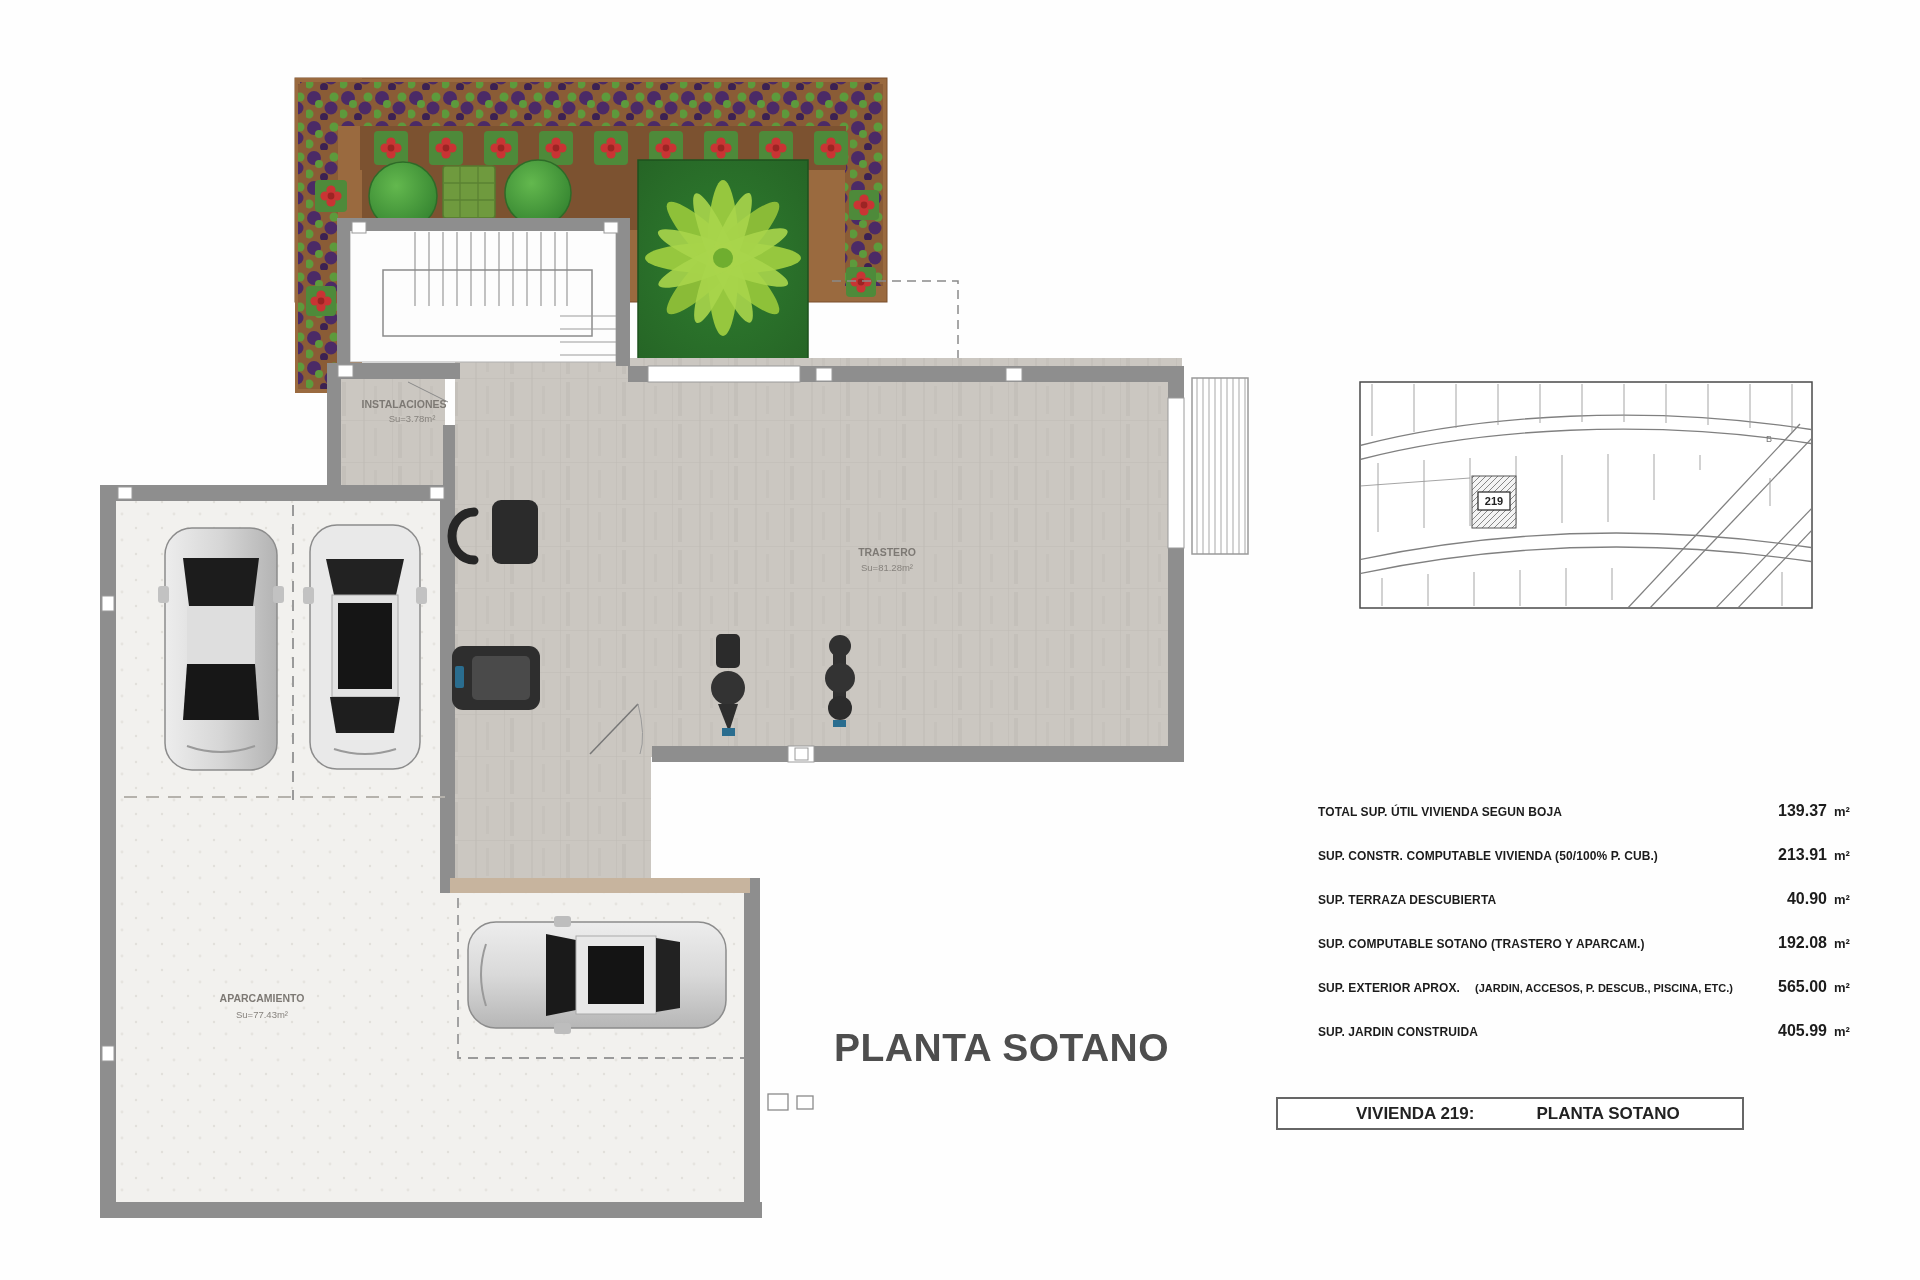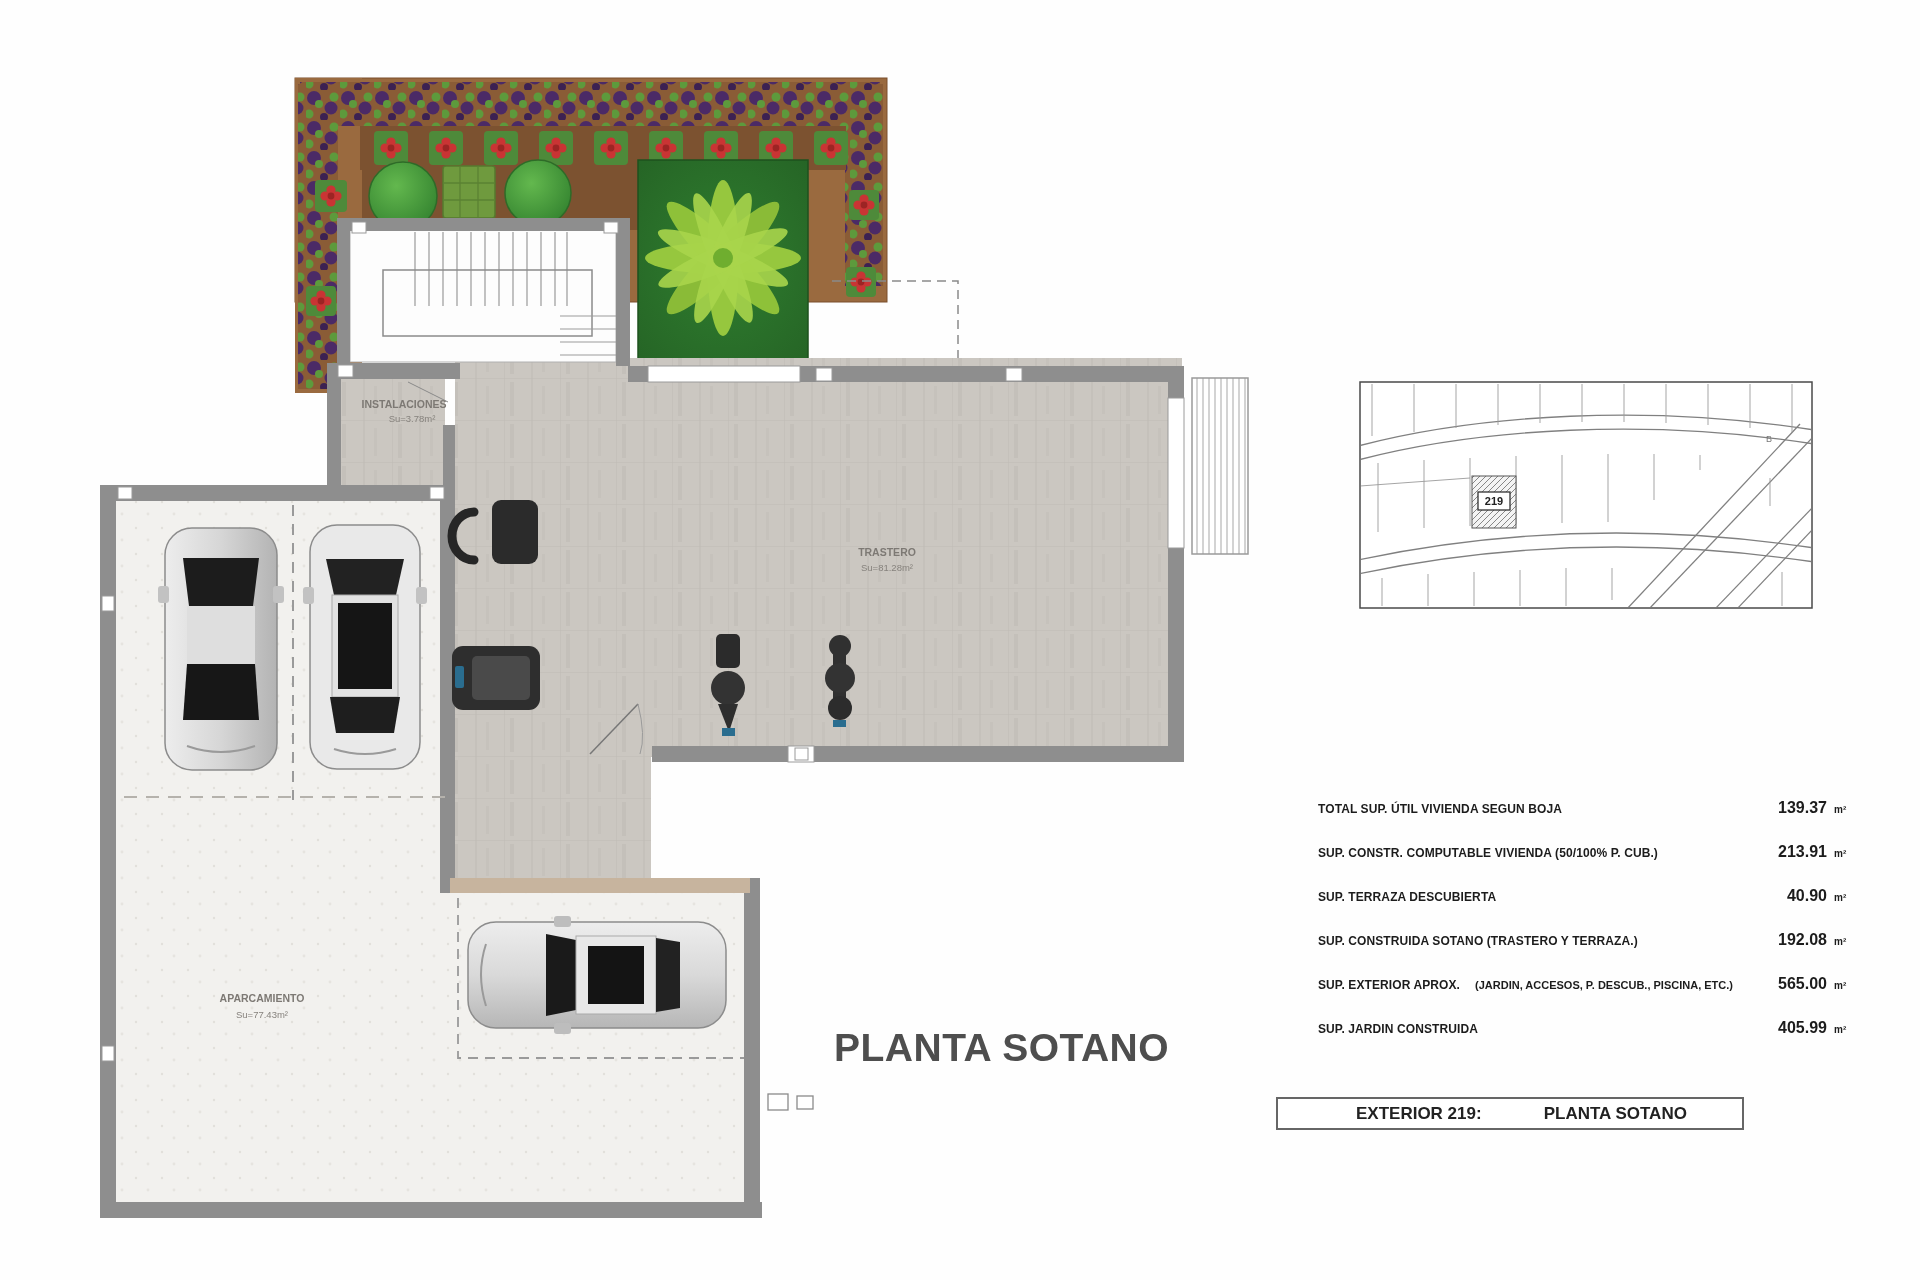--- a/index.html
+++ b/index.html
@@ -6,21 +6,21 @@
   .sheet{position:relative;width:1920px;height:1280px;background:#fefefe;overflow:hidden;
          font-family:"Liberation Sans", sans-serif;}
   .plan-svg{position:absolute;left:0;top:0;}
   
   .areas-table{position:absolute;left:1318px;top:780px;width:540px;}
   .areas-row{display:flex;align-items:baseline;height:44px;color:#1c1c1c;}
   .areas-label{font-size:12px;font-weight:700;letter-spacing:.1px;white-space:nowrap;}
   .areas-note{font-size:11px;font-weight:700;margin-left:15px;white-space:nowrap;}
   .areas-fill{flex:1;}
   .areas-value{font-size:16px;font-weight:700;text-align:right;min-width:52px;}
-  .areas-unit{font-size:10px;font-weight:700;margin-left:7px;width:24px;margin-top:24px;}
+  .areas-unit{font-size:13px;font-weight:700;margin-left:7px;width:24px;margin-top:24px;}
   
   .sheet-title{position:absolute;left:834px;top:1026px;width:310px;
     font-size:39px;font-weight:700;letter-spacing:.5px;color:#4e4e4e;white-space:nowrap;}
   
   .footer-box{position:absolute;left:1276px;top:1097px;width:464px;height:29px;
     border:2px solid #666;background:#fff;display:flex;align-items:center;}
   .footer-house{font-size:17px;font-weight:700;color:#222;margin-left:78px;white-space:nowrap;}
   .footer-plan{font-size:17px;font-weight:700;color:#222;margin-left:62px;white-space:nowrap;}
   
   text.room-label{fill:#7d7974;font-size:10.5px;font-weight:700;text-anchor:middle;}
@@ -345,21 +345,21 @@
       <span class="areas-unit">m²</span>
     </div>
     <div class="areas-row">
       <span class="areas-label">SUP. TERRAZA DESCUBIERTA</span>
       <span class="areas-note"></span>
       <span class="areas-fill"></span>
       <span class="areas-value">40.90</span>
       <span class="areas-unit">m²</span>
     </div>
     <div class="areas-row">
-      <span class="areas-label">SUP. CONSTRUIDA SOTANO (TRASTERO Y TERRAZA.)</span>
+      <span class="areas-label">SUP. COMPUTABLE SOTANO (TRASTERO Y APARCAM.)</span>
       <span class="areas-note"></span>
       <span class="areas-fill"></span>
       <span class="areas-value">192.08</span>
       <span class="areas-unit">m²</span>
     </div>
     <div class="areas-row">
       <span class="areas-label">SUP. EXTERIOR APROX.</span>
       <span class="areas-note">(JARDIN, ACCESOS, P. DESCUB., PISCINA, ETC.)</span>
       <span class="areas-fill"></span>
       <span class="areas-value">565.00</span>
@@ -370,17 +370,17 @@
       <span class="areas-note"></span>
       <span class="areas-fill"></span>
       <span class="areas-value">405.99</span>
       <span class="areas-unit">m²</span>
     </div>
   </div>
 
   <div class="sheet-title">PLANTA SOTANO</div>
 
   <div class="footer-box">
-    <span class="footer-house">EXTERIOR 219:</span>
+    <span class="footer-house">VIVIENDA 219:</span>
     <span class="footer-plan">PLANTA SOTANO</span>
   </div>
 
 </div>
 
 </body></html>

